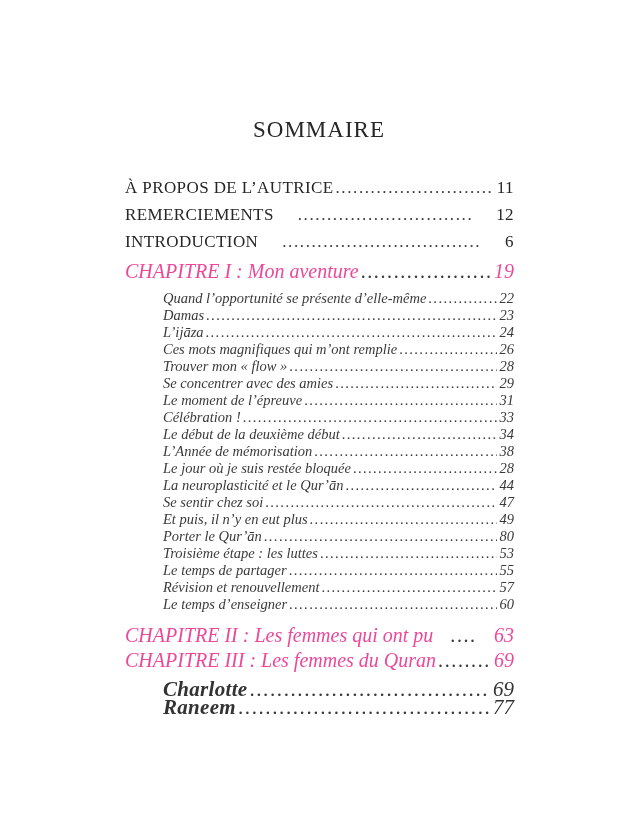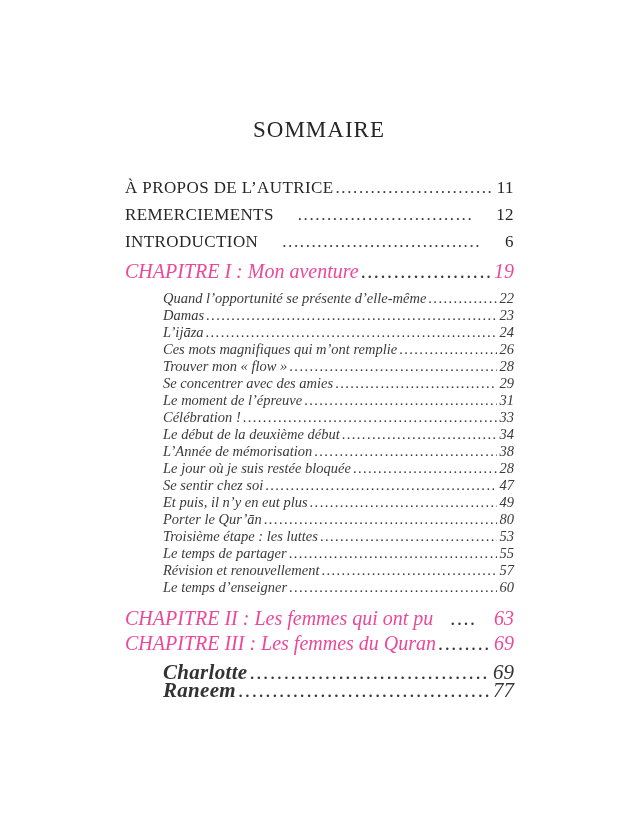--- a/index.html
+++ b/index.html
@@ -174,20 +174,25 @@
     <span class="label">L’Année de mémorisation</span>
     <span class="dots"></span>
     <span class="pagenum">38</span>
   </div>
       <div class="row sub">
     <span class="label">Le jour où je suis restée bloquée</span>
     <span class="dots"></span>
     <span class="pagenum">28</span>
   </div>
       <div class="row sub">
+    <span class="label">La neuroplasticité et le Qur’ān</span>
+    <span class="dots"></span>
+    <span class="pagenum">44</span>
+  </div>
+      <div class="row sub">
     <span class="label">Se sentir chez soi</span>
     <span class="dots"></span>
     <span class="pagenum">47</span>
   </div>
       <div class="row sub">
     <span class="label">Et puis, il n’y en eut plus</span>
     <span class="dots"></span>
     <span class="pagenum">49</span>
   </div>
       <div class="row sub">

